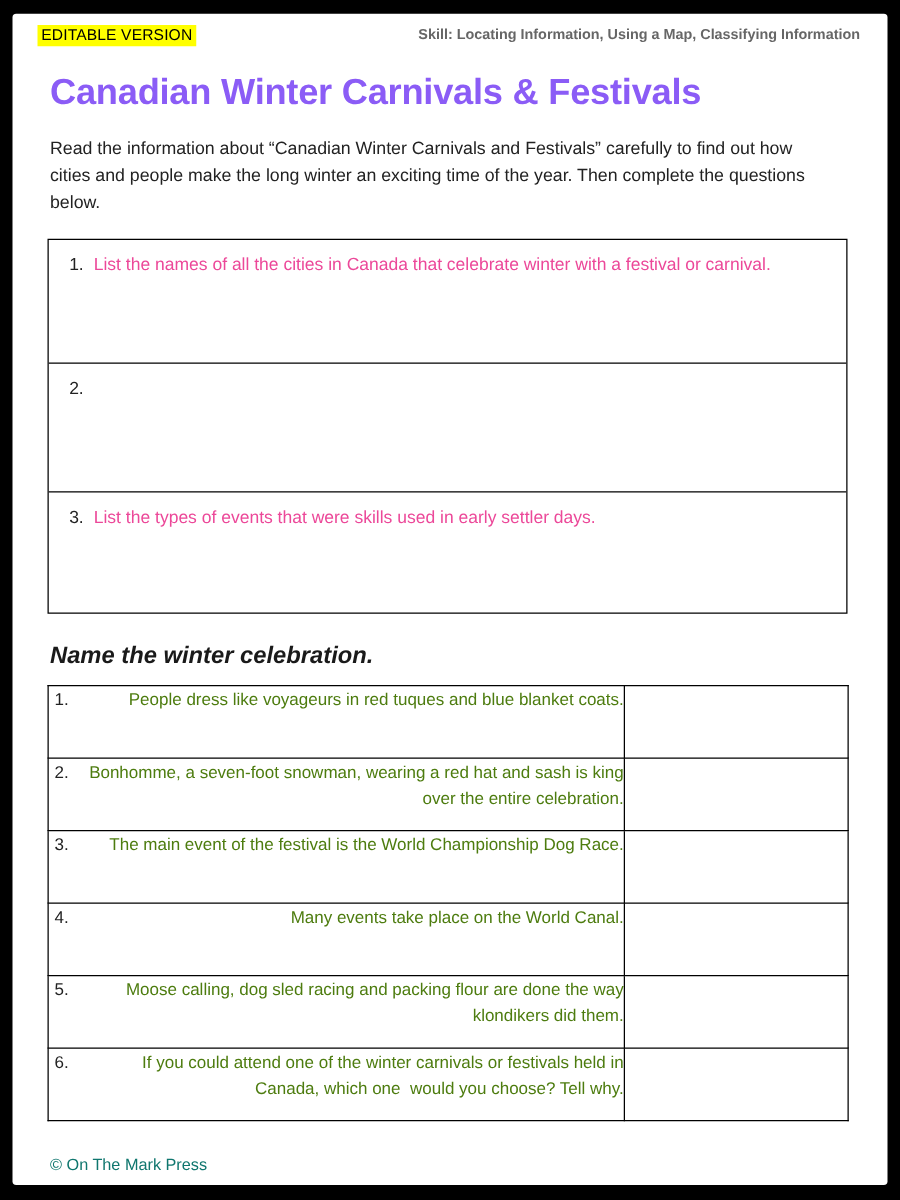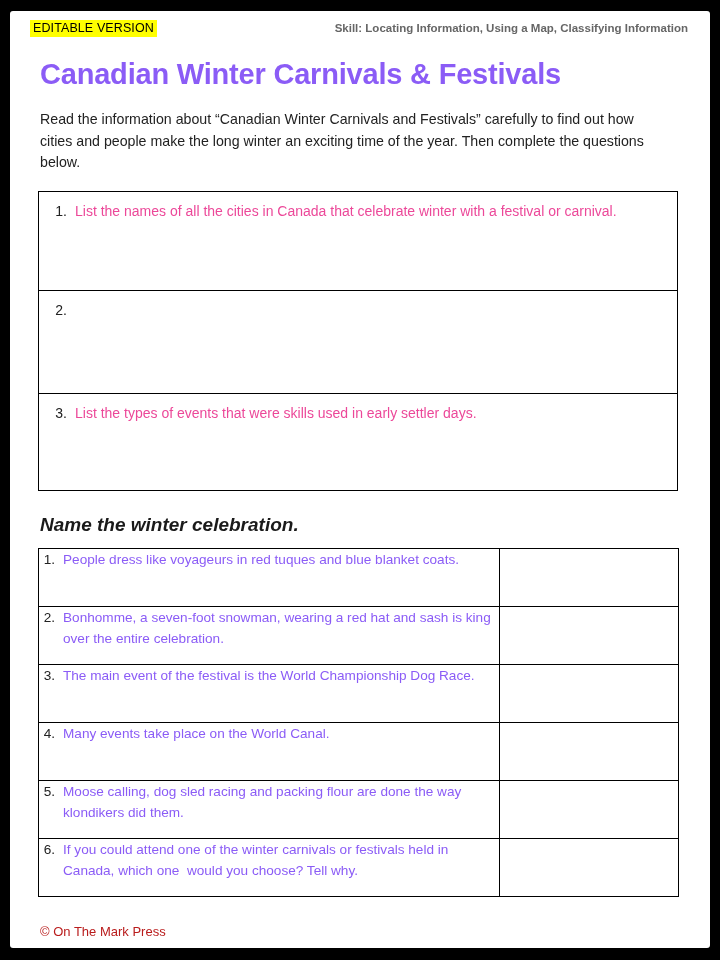--- a/index.html
+++ b/index.html
@@ -166,30 +166,31 @@
     color: #222222;
     text-align: right;
     padding-right: 8px;
     box-sizing: border-box;
   }
 
   .row-text {
     flex: 1 1 auto;
     font-size: 13.6px;
     line-height: 21px;
-    color: #8b5cf6;
+    color: #4d7c0f;
     white-space: pre-wrap;
+    text-align: right;
   }
 
   
   .footer {
     margin: 26px 0 0 10px;
     font-size: 13px;
     line-height: 18px;
-    color: #b91c1c;
+    color: #0f766e;
   }
 </style>
 </head>
 <body>
 
 <div class="page">
   <div class="sheet">
 
     <div class="header-row">
       <span class="editable-badge">EDITABLE VERSION</span>

